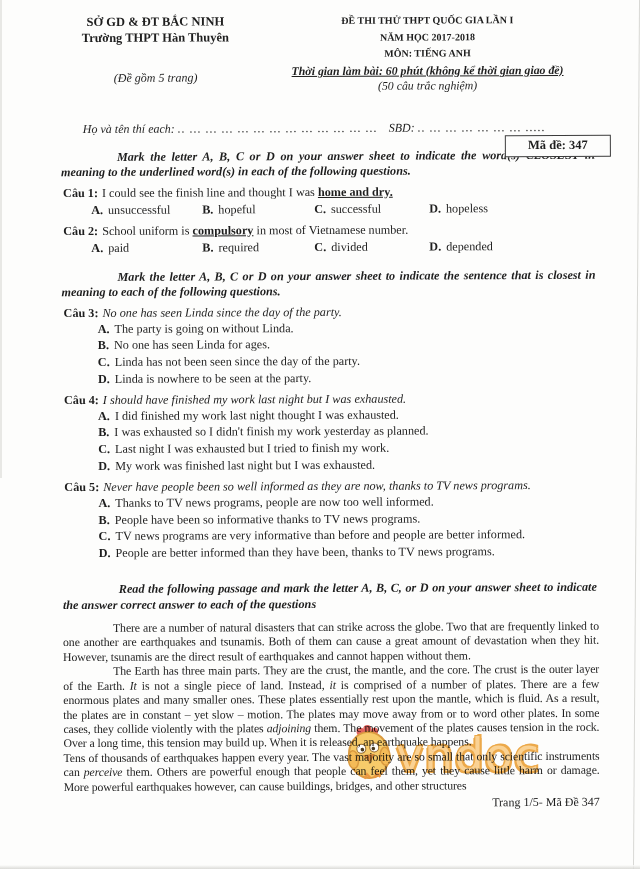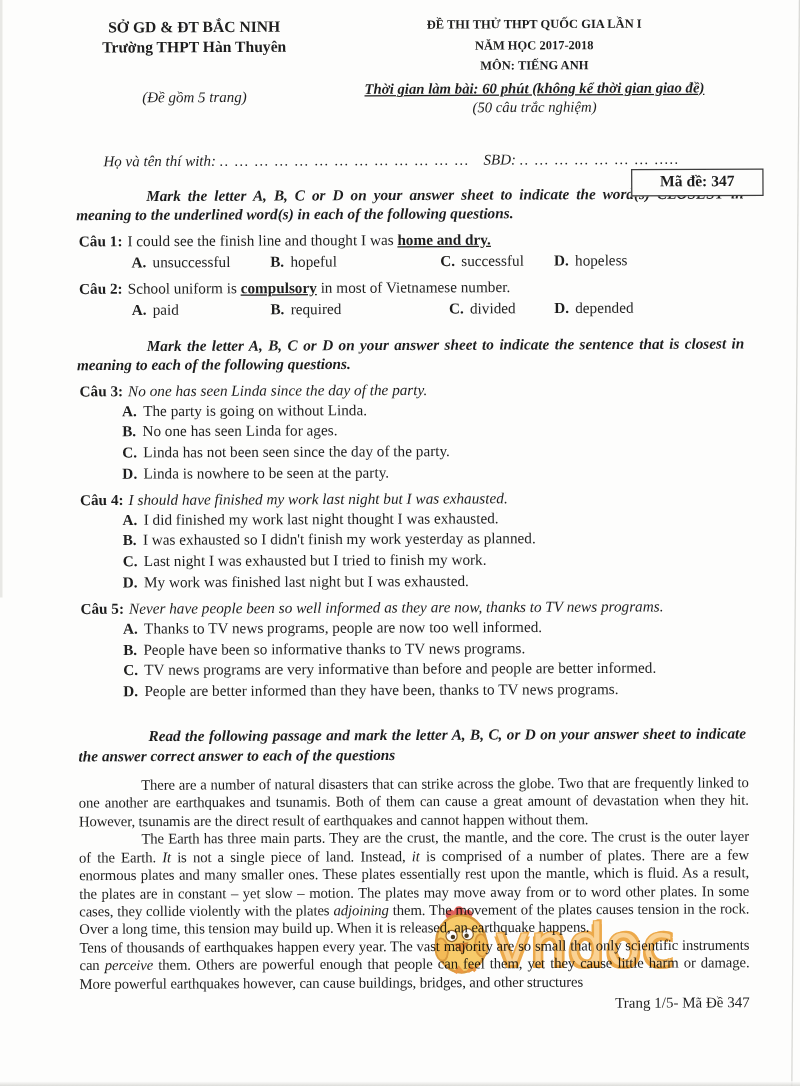--- a/index.html
+++ b/index.html
@@ -43,21 +43,21 @@
     font-size:12.2px; line-height:15.5px; text-indent:56px; text-align:justify; }
 
   
   .qblock { margin-left:64px; margin-right:40px; font-size:12.2px; }
   .qstem { margin-top:4px; line-height:16px; }
   .qlab { font-weight:bold; margin-right:4px; }
   .uline { font-weight:bold; text-decoration:underline;margin-top:44px; }
   .qstem i { font-style:italic; }
   .opt4 { display:flex; padding-left:28px; line-height:17px; margin-top:1px; }
   .opt4 .cell { white-space:nowrap; }
-  .opt4 .c1 { width:111px;margin-left:14px; } .opt4 .c2 { width:112px; } .opt4 .c3 { width:115px;text-align:center; }
+  .opt4 .c1 { width:111px; } .opt4 .c2 { width:112px; } .opt4 .c3 { width:115px; }
   .optline { padding-left:34px; line-height:16.8px; }
   .optletter { font-weight:bold; margin-right:5px; }
 
   
   .para { margin:0 42px 0 62px; font-size:11.8px; line-height:14.4px;
     text-align:justify; letter-spacing:-0.1px; }
   .para.indent { text-indent:50px; }
   .p-first { margin-top:8px; }
   .seg-bi { font-weight:normal; font-style:italic; }
 
@@ -89,21 +89,21 @@
         <div class="t">NĂM HỌC 2017-2018</div>
         <div class="t">MÔN: TIẾNG ANH</div>
         <div class="time">Thời gian làm bài: 60 phút (không kể thời gian giao đề)</div>
         <div class="cnt">(50 câu trắc nghiệm)</div>
       </div>
     </div>
 
     <div class="code-box">Mã đề: 347</div>
 
     <div class="student">
-      <span>Họ và tên thí with:</span>
+      <span>Họ và tên thí each:</span>
       <span class="dots">.. ... ... ... ... ... ... ... ... ... ... ... ...</span>
       <span class="sbd">SBD:</span>
       <span class="dots">.. ... ... ... ... ... ... .....</span>
     </div>
 
     <p class="instr">Mark the letter A, B, C or D on your answer sheet to indicate the word(s) CLOSEST in meaning to the underlined word(s) in each of the following questions.</p>
 
     <div class="qblock">
       <div class="qstem">
         <span class="qlab">Câu 1:</span><span>I could see the finish line and thought I was </span><span class="uline">home and dry.</span><span></span>

